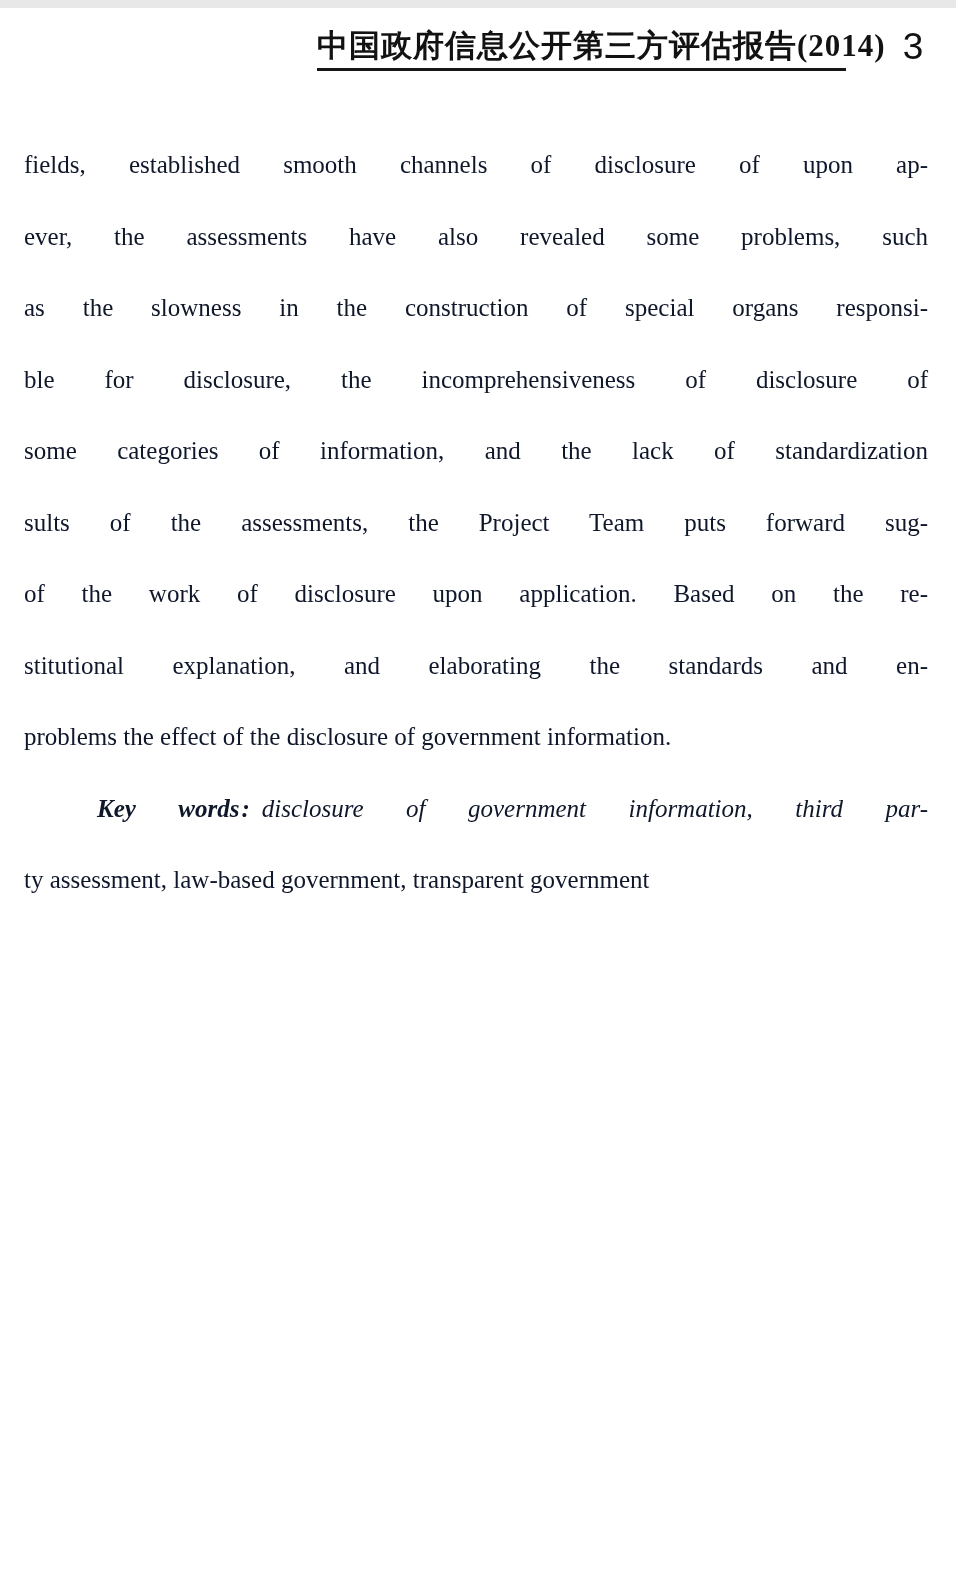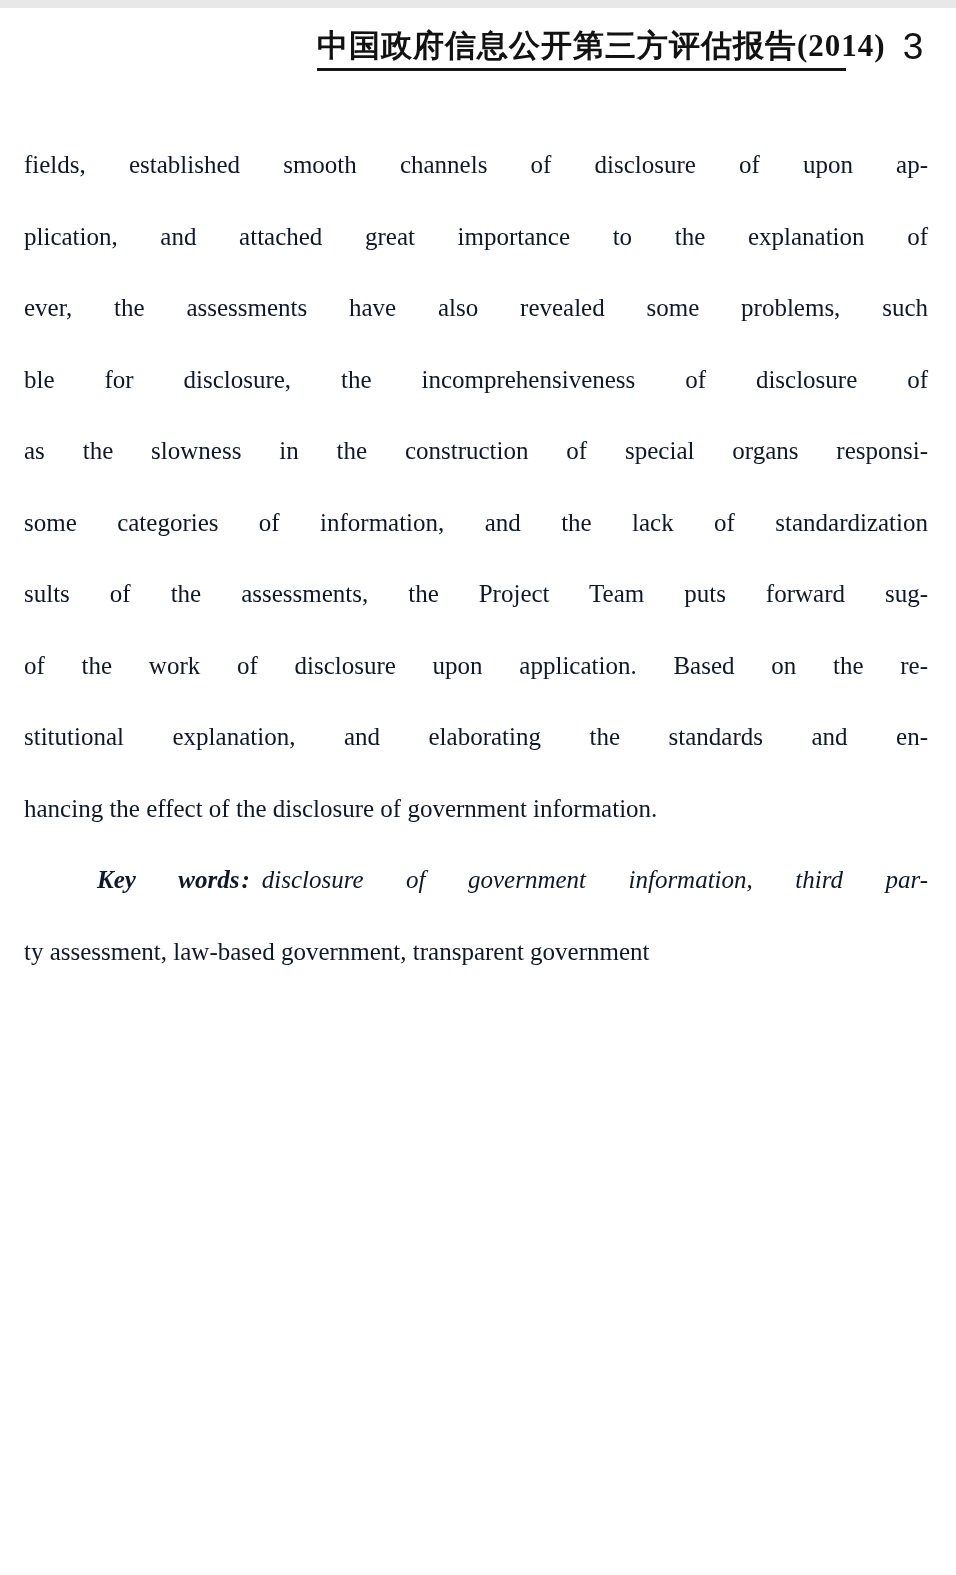--- a/index.html
+++ b/index.html
@@ -87,27 +87,26 @@
 <div class="page">
 
   <div class="running-header">
     <div class="title">中国政府信息公开第三方评估报告(2014)</div>
   </div>
 
   <div class="page-number">3</div>
 
   <div class="body-text">
     <div class="line j">fields, established smooth channels of disclosure of upon ap-</div>
-    <div class="line j">plication, and attached great importance to the explanation of</div>
     <div class="line j">ever, the assessments have also revealed some problems, such</div>
+    <div class="line j">as the slowness in the construction of special organs responsi-</div>
     <div class="line j">ble for disclosure, the incomprehensiveness of disclosure of</div>
-    <div class="line j">as the slowness in the construction of special organs responsi-</div>
     <div class="line j">some categories of information, and the lack of standardization</div>
     <div class="line j">sults of the assessments, the Project Team puts forward sug-</div>
     <div class="line j">of the work of disclosure upon application. Based on the re-</div>
     <div class="line j">stitutional explanation, and elaborating the standards and en-</div>
-    <div class="line">hancing the effect of the disclosure of government information.</div>
+    <div class="line">problems the effect of the disclosure of government information.</div>
 
     <div class="line j indent"><span class="bold">Key words</span><span class="colon">:</span><span>disclosure of government information, third par-</span></div>
     <div class="line">ty assessment, law-based government, transparent government</div>
   </div>
 
 </div>
 
 </body></html>

